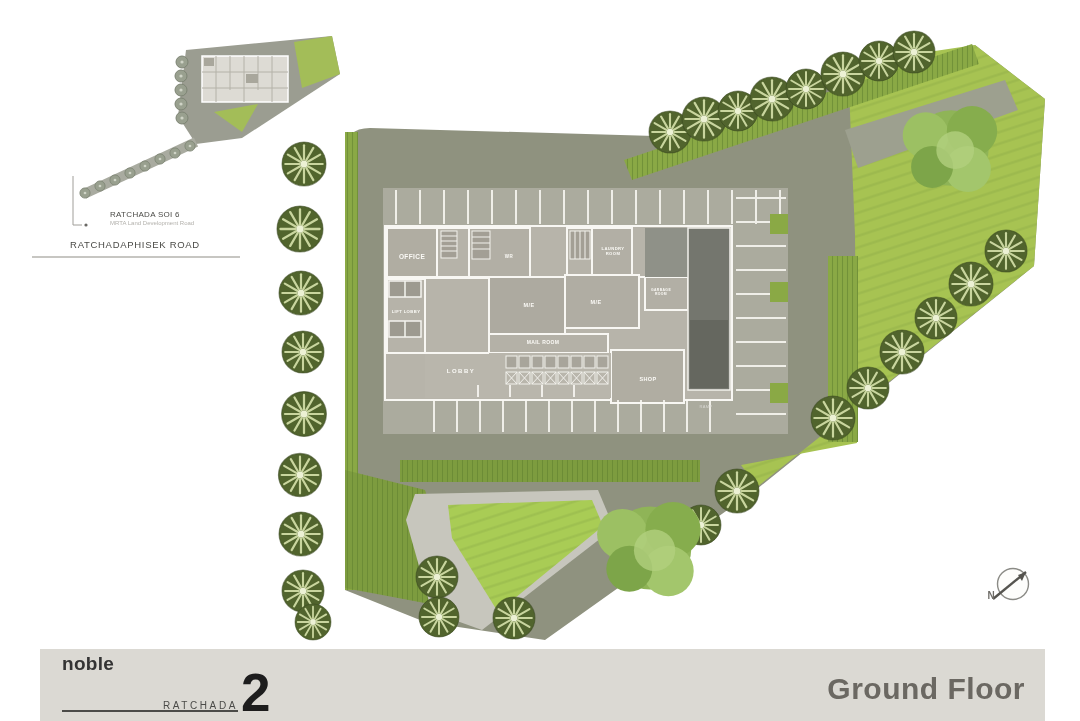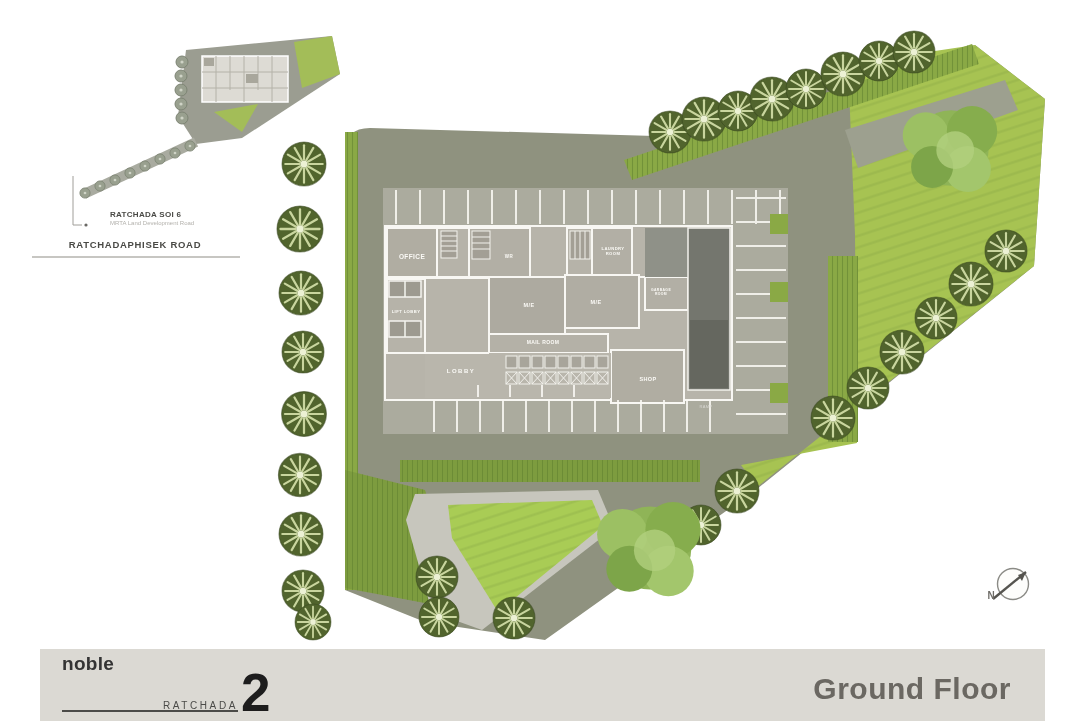--- a/index.html
+++ b/index.html
@@ -21,43 +21,43 @@
   .f-lawn{fill:var(--lawn)} .f-lawn-bright{fill:var(--lawn-bright)}
   .f-hedge{fill:var(--hedge)} .f-hedge-dark{fill:var(--hedge-dark)}
   .f-path{fill:var(--path)} .f-ramp{fill:var(--ramp)} .f-ramp-dark{fill:var(--ramp-dark)}
   .s-wall{stroke:var(--wall);stroke-width:2;fill:none}
   .tick{stroke:#fbfaf5;stroke-width:2;opacity:.85;fill:none}
 
   
   .lbl{position:absolute;transform:translate(-50%,-50%);color:#fbfaf6;font-weight:700;
        letter-spacing:.4px;white-space:nowrap;text-align:center;line-height:1.15}
   .lbl.wrap{white-space:normal}
-  .soi-lbl{position:absolute;left:110px;top:210px;font-size:8px;font-weight:700;
+  .soi-lbl{position:absolute;left:110px;top:210px;font-size:8px;font-weight:400;
            color:var(--ink);letter-spacing:.3px}
   .soi-sub{position:absolute;left:110px;top:220px;font-size:6px;color:var(--subtle);font-weight:400}
   .road-lbl{position:absolute;left:135px;top:244px;transform:translate(-50%,-50%);
-            font-size:9.5px;font-weight:700;color:var(--ink);letter-spacing:.7px;white-space:nowrap}
+            font-size:9.5px;font-weight:400;color:var(--ink);letter-spacing:.7px;white-space:nowrap}
   .north-lbl{position:absolute;left:991px;top:595px;transform:translate(-50%,-50%);
              font-size:10px;font-weight:600;color:#6f6d68}
 
   
   .footer{position:absolute;left:40px;top:649px;width:1005px;height:80px;background:var(--footer-bg)}
   .logo{position:absolute;left:22px;top:5px}
   .logo-brand{font-size:19px;font-weight:700;color:#333;letter-spacing:.3px;line-height:1}
   .logo-row{display:flex;align-items:flex-end;margin-top:1px}
   .logo-main{display:flex;flex-direction:column}
   .logo-name{font-size:37px;font-weight:700;color:var(--logo-gray);letter-spacing:1px;line-height:.88}
   .logo-name .e{display:inline-block;width:.56em;height:.64em;margin:0 .015em;
      background:linear-gradient(to bottom,var(--logo-gray) 0 22%,transparent 22% 40%,
        var(--logo-gray) 40% 60%,transparent 60% 78%,var(--logo-gray) 78% 100%)}
   .logo-rule{width:176px;border-top:2px solid var(--logo-gray);margin-top:3px;position:relative;height:2px}
   .logo-sub{position:absolute;right:0;top:-12px;font-size:10px;letter-spacing:2.6px;
             font-weight:400;color:var(--logo-gray)}
   .logo-num{font-size:53px;font-weight:700;color:var(--logo-dark);line-height:.72;margin-left:3px}
-  .floor-title{position:absolute;right:34px;top:50%;transform:translateY(-50%);
+  .floor-title{position:absolute;right:20px;top:50%;transform:translateY(-50%);
                font-size:30px;font-weight:700;color:var(--footer-text);letter-spacing:.5px}
 </style>
 </head>
 <body>
 
 <div class="canvas">
 
   <svg class="plan" width="1080" height="721" viewBox="0 0 1080 721">
     <defs>
       <pattern id="vlines" width="5" height="5" patternUnits="userSpaceOnUse">

